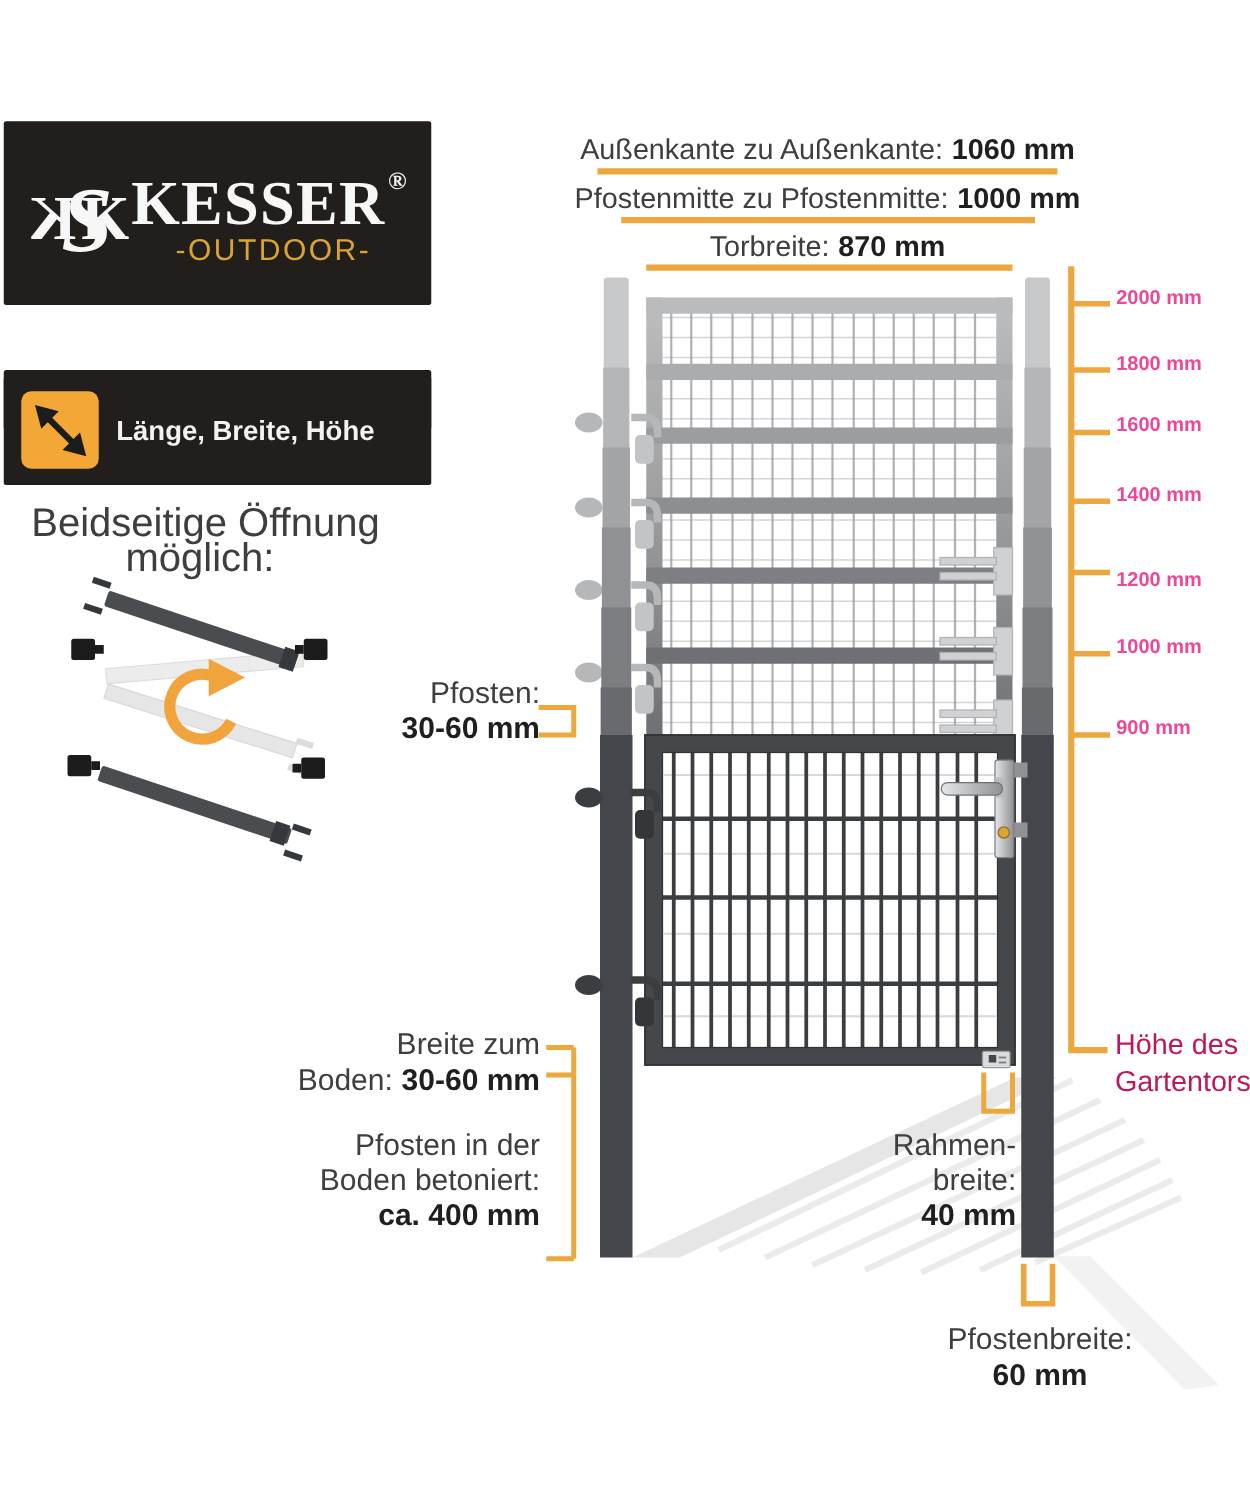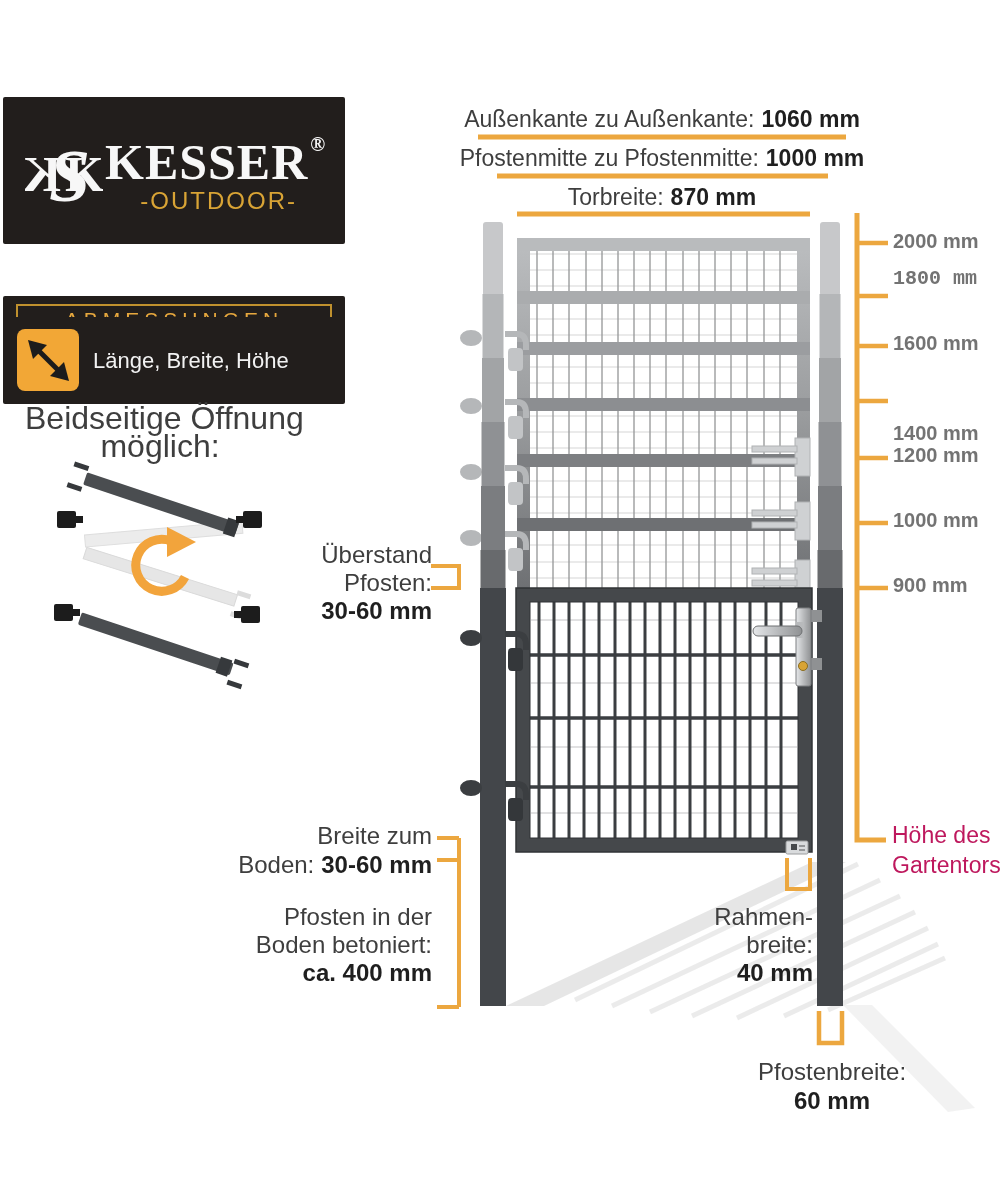--- a/index.html
+++ b/index.html
@@ -7,37 +7,37 @@
          font-family:"Liberation Sans",sans-serif;color:#3e3e3e;}
   #gfx{position:absolute;left:0;top:0;width:1000px;height:1200px;}
 
   .lbl{position:absolute;white-space:nowrap;}
   b,.b{font-weight:bold;color:#1f1f1f;}
   .val{margin-left:7px;}
 
   .dim{left:412px;width:500px;text-align:center;font-size:23px;color:#3e3e3e;}
   .dim1{top:106px;} .dim2{top:145px;} .dim3{top:184px;}
 
-  .hk{left:893px;font-size:20px;font-weight:bold;color:#737373;}
-  .h0{top:230px;} .h1{top:267px;font-family:Liberation Mono, monospace;} .h2{top:332px;} .h3{top:388px;margin-top:34px;}
-  .h4{top:444px;} .h5{top:509px;} .h6{top:574px;}
+  .hk{left:893px;font-size:16px;font-weight:bold;color:#ec4899;}
+  .h0{top:230px;} .h1{top:283px;} .h2{top:332px;} .h3{top:388px;}
+  .h4{top:456px;} .h5{top:509px;} .h6{top:574px;}
 
   .axis{left:892px;top:820px;font-size:23px;line-height:30px;color:#be185d;}
 
   .ueberstand{left:182px;width:250px;top:541px;font-size:24px;line-height:28px;text-align:right;}
   .abstand{left:150px;width:282px;top:821px;font-size:24px;line-height:29px;text-align:right;}
   .betoniert{left:150px;width:282px;top:903px;font-size:24px;line-height:28px;text-align:right;}
   .rahmen{left:653px;width:160px;top:903px;font-size:24px;line-height:28px;text-align:right;}
   .pfostenb{left:692px;width:280px;top:1057px;font-size:24px;line-height:29px;text-align:center;}
   .opening-title{left:25px;width:270px;top:404px;font-size:32px;line-height:28px;text-align:center;}
 
   .panel{position:absolute;left:3px;width:342px;background:#221e1c;border-radius:2px;}
   .panel1{top:97px;height:147px;}
   .panel2{top:250px;height:48px;margin-top:46px;}
-  .panel3{top:317px;height:87px;}
+  .panel3{top:301px;height:87px;font-weight:bold;}
   .goldframe{position:absolute;left:13px;right:13px;top:8px;bottom:8px;border:2px solid #c0912e;}
   .abm-text{position:absolute;inset:0;display:flex;align-items:center;justify-content:center;
             color:#e7a83e;font-size:21px;letter-spacing:5px;}
   .brand-name{position:absolute;left:102px;top:36px;font-family:"Liberation Serif",serif;
               font-weight:bold;font-size:50px;letter-spacing:1px;color:#f7f7f7;}
   .brand-name sup{font-size:20px;vertical-align:28px;margin-left:2px;}
   .brand-sub{position:absolute;right:48px;top:90px;color:#d9a435;font-size:24px;letter-spacing:2px;}
   .monogram{position:absolute;left:22px;top:18px;}
   .dim-icon{position:absolute;left:14px;top:12px;width:62px;height:62px;background:#f2a736;border-radius:8px;}
   .dim-caption{position:absolute;left:90px;right:4px;top:0;bottom:0;display:flex;align-items:center;
@@ -287,21 +287,20 @@
   <div class="lbl hk h4">1200 mm</div>
   <div class="lbl hk h5">1000 mm</div>
   <div class="lbl hk h6">900 mm</div>
 
   <div class="lbl axis">
     <div>Höhe des</div>
     <div>Gartentors</div>
   </div>
 
   <div class="lbl ueberstand">
-    <div>Überstand</div>
     <div>Pfosten:</div>
     <div class="b">30-60 mm</div>
   </div>
 
   <div class="lbl abstand">
     <div>Breite zum</div>
     <div><span>Boden:</span><b class="val">30-60 mm</b></div>
   </div>
 
   <div class="lbl betoniert">

